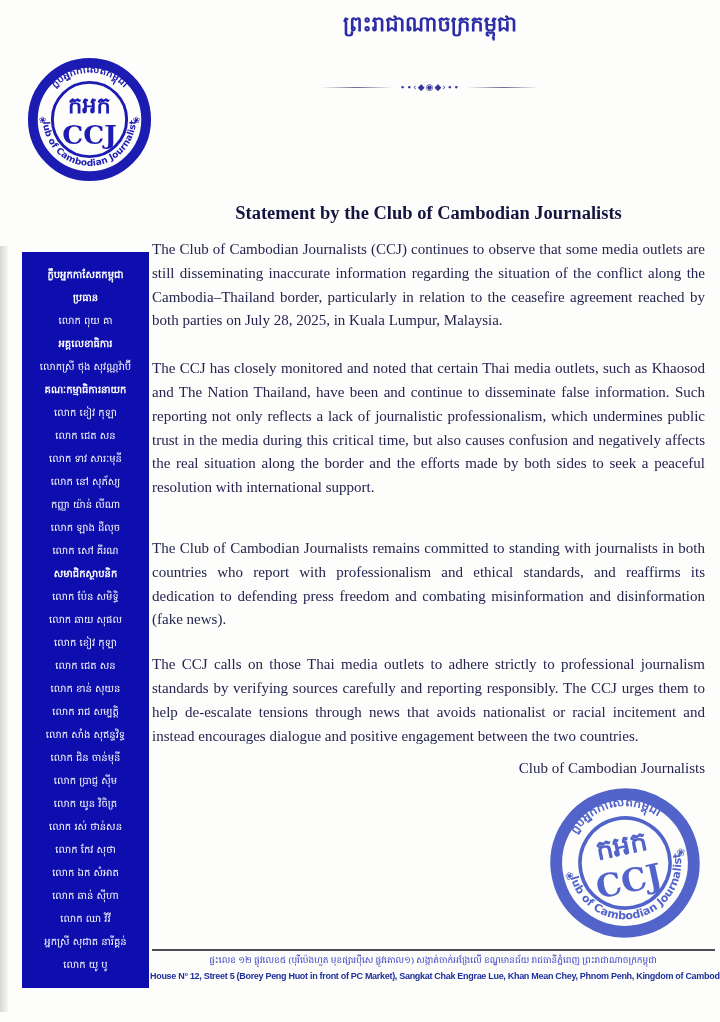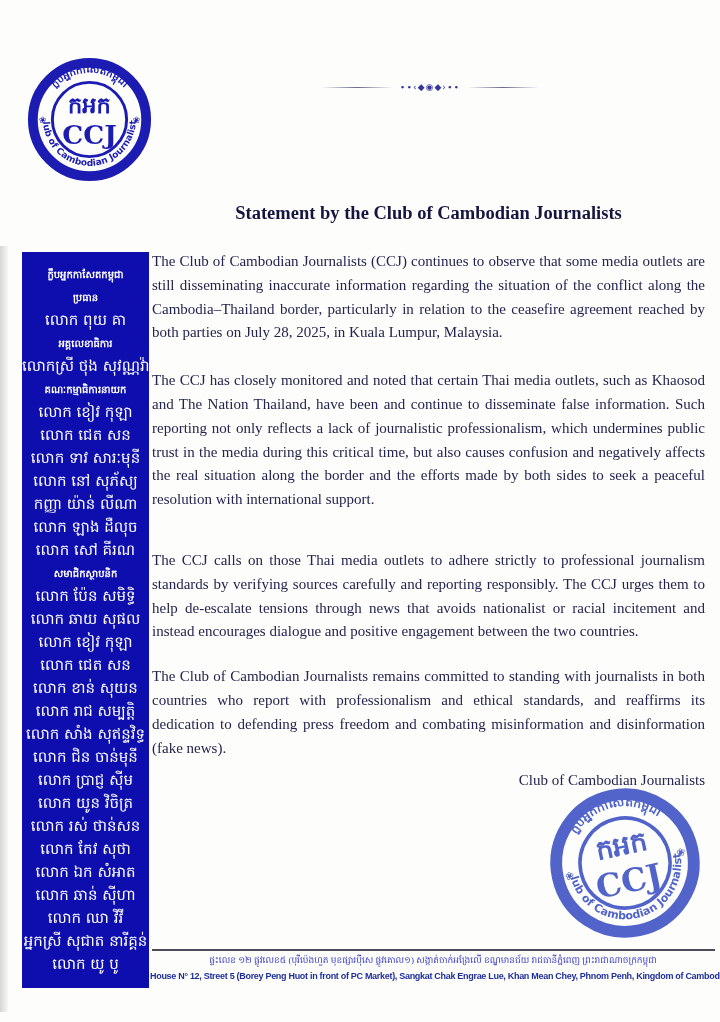--- a/index.html
+++ b/index.html
@@ -49,33 +49,33 @@
     border-bottom:1px dotted var(--header-blue);padding:0 1px;
   }
   
   .sidebar{
     position:absolute;left:22px;top:252px;width:127px;height:736px;
     background:var(--sidebar-blue);color:#ffffff;box-sizing:border-box;
     padding-top:11px;text-align:center;font-family:"DejaVu Sans",sans-serif;
     overflow:hidden;
   }
   .side-item{
-    font-size:15px;line-height:23px;white-space:nowrap;overflow:hidden;
+    font-size:10px;line-height:23px;white-space:nowrap;overflow:hidden;
   }
   .side-item.bold{font-weight:bold;font-size:10px;}
   
   .content{position:absolute;left:152px;top:0;width:553px;color:var(--body-text);}
   .title{
     margin:203px 0 0 0;text-align:center;font-weight:bold;font-size:18.5px;
     color:var(--title-color);
   }
   .content p{
     margin:0;text-align:justify;font-size:15px;line-height:23.8px;
   }
-  .content p:nth-of-type(1){margin-top:26px;}
+  .content p:nth-of-type(1){margin-top:14px;}
   .content p:nth-of-type(2){margin-top:24px;}
   .content p:nth-of-type(3){margin-top:37px;}
   .content p:nth-of-type(4){margin-top:21px;}
   .date-line{margin-top:28px;text-align:right;font-size:15px;padding-right:2px;}
   .signature-line{margin-top:12px;text-align:right;font-size:15px;padding-right:0;}
   
   .footer-rule{
     position:absolute;left:152px;top:949px;width:563px;height:2px;background:#4c4c58;
   }
   .footer{
@@ -93,20 +93,21 @@
     position:absolute;left:0;top:246px;width:8px;height:766px;
     background:linear-gradient(to right,#d6d6d4,#f7f7f5);
   }
 </style>
 </head>
 <body>
 
 <div id="page">
 
   <div class="khmer-header">
+    <div class="l1">ព្រះរាជាណាចក្រកម្ពុជា</div>
   </div>
   <div class="divider">
     <span class="orn">∙∙‹◆◉◆›∙∙</span>
   </div>
 
   <svg class="seal logo" viewBox="0 0 130 130">
     <defs>
       <path id="s1top" d="M 17,65 A 48,48 0 1 1 113,65"></path>
       <path id="s1bot" d="M 17.5,65 A 47.5,47.5 0 0 0 112.5,65"></path>
     </defs>
@@ -155,22 +156,22 @@
         <div class="side-item">អ្នកស្រី សុជាត នារីគ្គន់</div>
         <div class="side-item">លោក យូ បូ</div>
       </div>
   </div>
 
   <div class="content">
     <h1 class="title">Statement by the Club of Cambodian Journalists</h1>
     <div>
         <p>The Club of Cambodian Journalists (CCJ) continues to observe that some media outlets are still disseminating inaccurate information regarding the situation of the conflict along the Cambodia–Thailand border, particularly in relation to the ceasefire agreement reached by both parties on July 28, 2025, in Kuala Lumpur, Malaysia.</p>
         <p>The CCJ has closely monitored and noted that certain Thai media outlets, such as Khaosod and The Nation Thailand, have been and continue to disseminate false information. Such reporting not only reflects a lack of journalistic professionalism, which undermines public trust in the media during this critical time, but also causes confusion and negatively affects the real situation along the border and the efforts made by both sides to seek a peaceful resolution with international support.</p>
+        <p>The Club of Cambodian Journalists remains committed to standing with journalists in both countries who report with professionalism and ethical standards, and reaffirms its dedication to defending press freedom and combating misinformation and disinformation (fake news).</p>
         <p>The CCJ calls on those Thai media outlets to adhere strictly to professional journalism standards by verifying sources carefully and reporting responsibly. The CCJ urges them to help de-escalate tensions through news that avoids nationalist or racial incitement and instead encourages dialogue and positive engagement between the two countries.</p>
-        <p>The Club of Cambodian Journalists remains committed to standing with journalists in both countries who report with professionalism and ethical standards, and reaffirms its dedication to defending press freedom and combating misinformation and disinformation (fake news).</p>
       </div>
     <div class="signature-line">Club of Cambodian Journalists</div>
   </div>
 
   <svg class="seal stamp" viewBox="0 0 130 130">
     <defs>
       <path id="s2top" d="M 17,65 A 48,48 0 1 1 113,65"></path>
       <path id="s2bot" d="M 17.5,65 A 47.5,47.5 0 0 0 112.5,65"></path>
     </defs>
     <circle class="ring" cx="65" cy="65" r="58" stroke-width="10"></circle>

